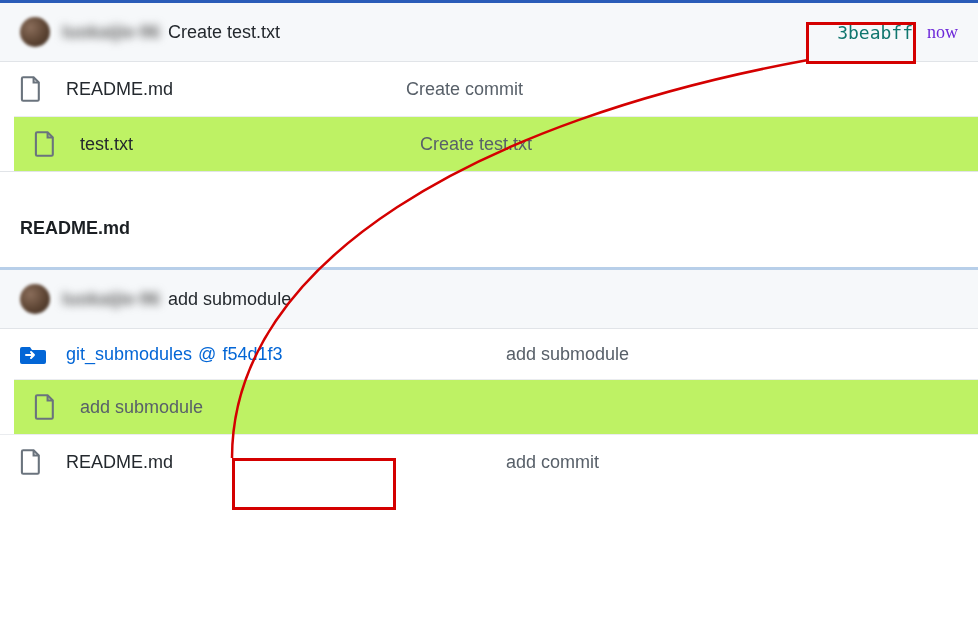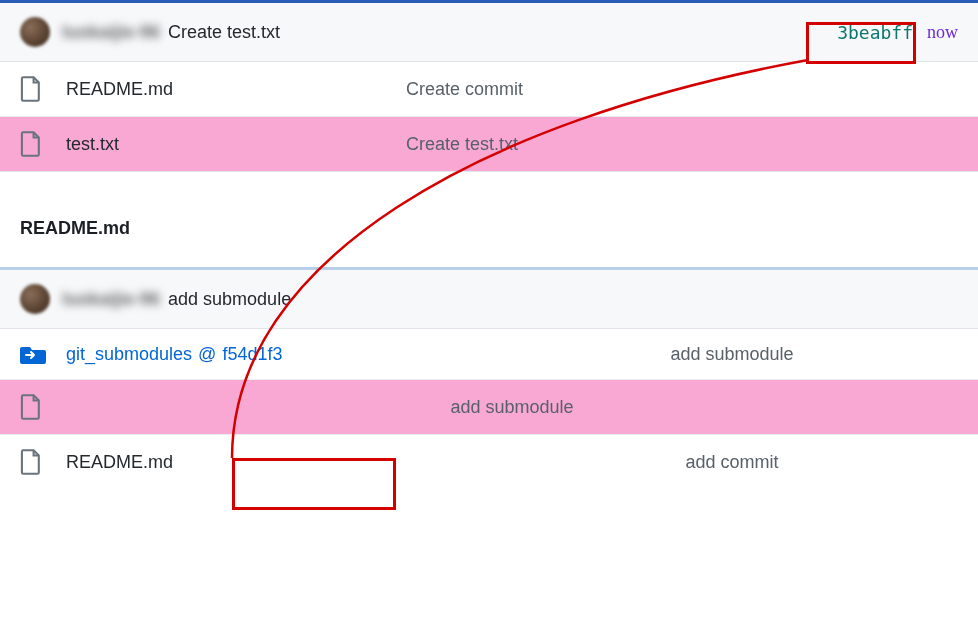--- a/index.html
+++ b/index.html
@@ -61,21 +61,21 @@
   .file-table {
     border-bottom: 1px solid #e1e4e8;
   }
   .file-row {
     display: flex;
     align-items: center;
     padding: 14px 20px;
     border-top: 1px solid #eaecef;
   }
   .file-row:first-child { border-top: none; }
-  .alt-row { background: #f9a8d4; }
+  .alt-row { background: #bef264; margin-left: 14px; }
   .icon-col {
     width: 46px;
     flex: 0 0 46px;
     display: flex;
     align-items: center;
   }
   .name-col {
     flex: 0 0 340px;
     display: flex;
     align-items: center;
@@ -169,21 +169,21 @@
 <div class="readme-heading">README.md</div>
 
 <div class="blue-divider"></div>
 
 <div class="commit-header">
   <div class="avatar"></div>
   <span class="username-blur">luokaijie-96</span>
   <span class="commit-msg">add submodule</span>
 </div>
 
-<div class="file-table" style="border-bottom:none;text-align:center;">
+<div class="file-table" style="border-bottom:none;">
   <div class="file-row">
     <div class="icon-col">
       <span>
         <svg width="26" height="22" viewBox="0 0 26 22">
           <path fill="#0366d6" d="M2 4h8l2 3h12a2 2 0 0 1 2 2v10a2 2 0 0 1-2 2H2a2 2 0 0 1-2-2V6a2 2 0 0 1 2-2z"></path>
           <path fill="#fff" d="M6 12h8M11 9l3 3-3 3" stroke="#fff" stroke-width="2" stroke-linecap="round" stroke-linejoin="round"></path>
         </svg>
       </span>
     </div>
     <div class="name-col narrow">

